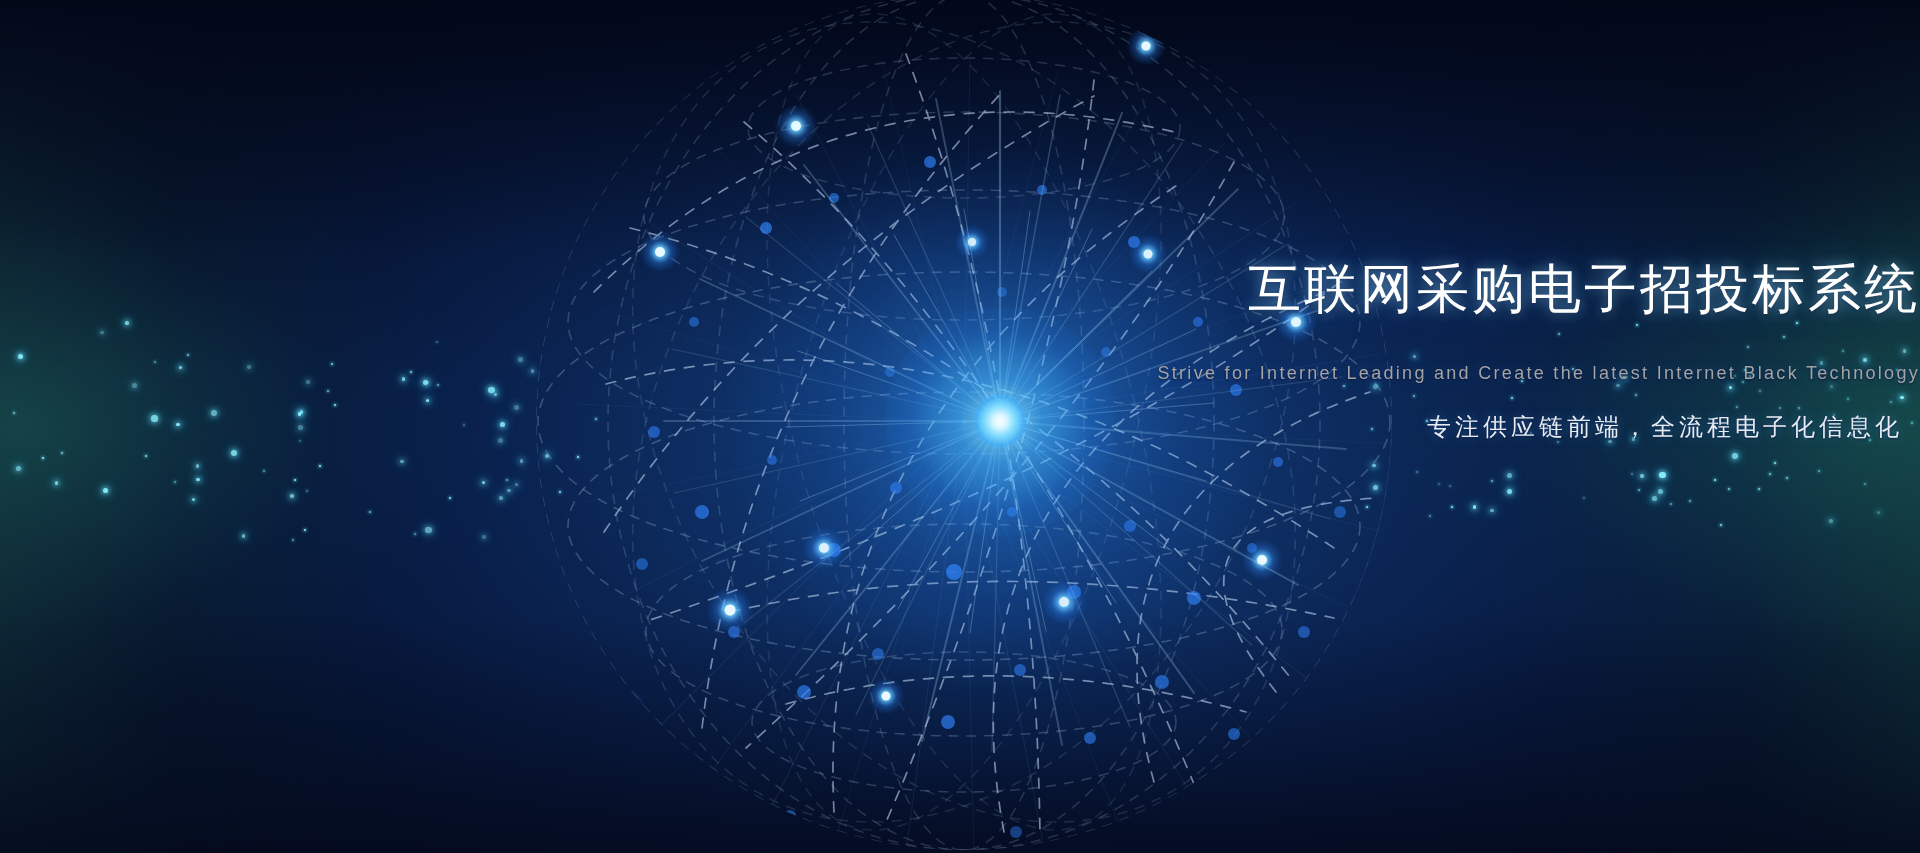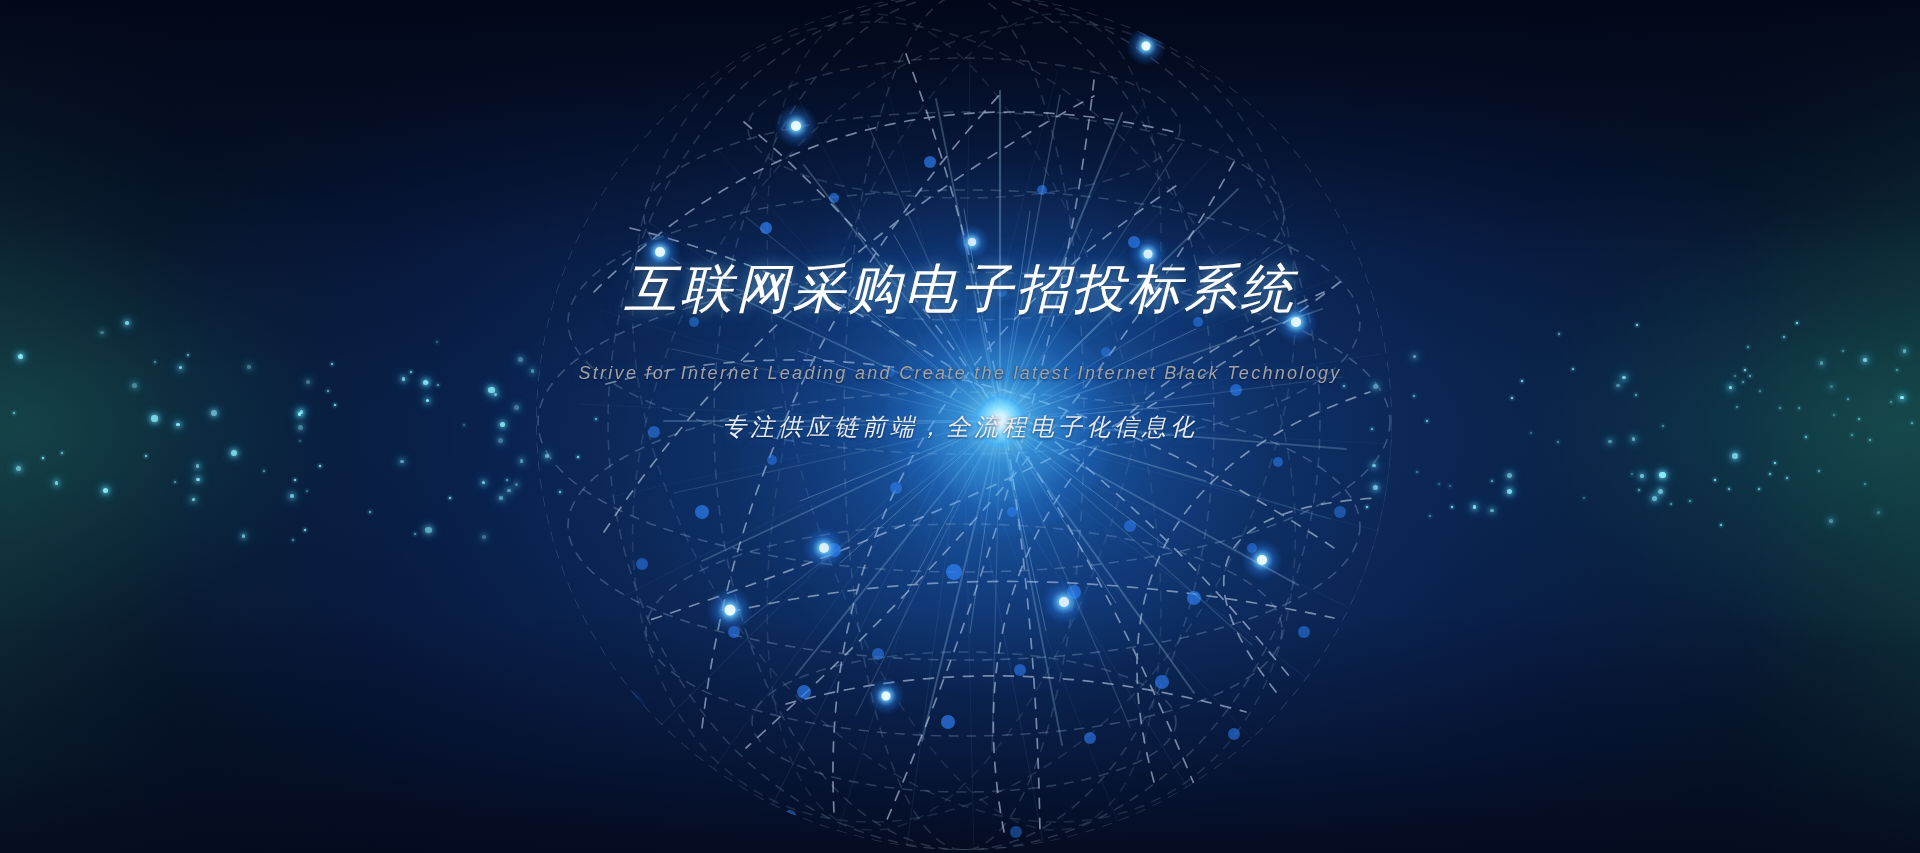--- a/index.html
+++ b/index.html
@@ -112,23 +112,22 @@
     border-radius: 50%;
     background: #8df2ff;
     box-shadow: 0 0 5px 1px rgba(110,232,255,0.8), 0 0 11px 3px rgba(70,200,250,0.35);
   }
 
   
   #text-block {
     position: absolute;
     left: 0; right: 0;
     top: 258px;
-    text-align: center;
+    text-align: right;
     z-index: 40;
-    font-style: italic;
   }
   #main-title {
     margin: 0;
     font-size: 53px;
     line-height: 1.18;
     font-weight: 400;
     color: #ffffff;
     letter-spacing: 3px;
     text-shadow:
       0 0 12px rgba(150,220,255,0.55),
@@ -137,21 +136,21 @@
   }
   #sub-title-en {
     margin: 42px 0 0 0;
     font-size: 18px;
     font-weight: 400;
     color: #a3a3a3;
     letter-spacing: 2.3px;
     text-shadow: 0 0 8px rgba(30,80,160,0.6), 0 1px 3px rgba(0,8,30,0.7);
   }
   #sub-title-cn {
-    margin: 27px 0 0 0;
+    margin: 27px 17px 0 0;
     font-size: 24px;
     font-weight: 400;
     color: #e7ecf3;
     letter-spacing: 4px;
     text-shadow: 0 0 10px rgba(60,140,230,0.55), 0 1px 3px rgba(0,8,30,0.7);
   }
 </style>
 </head>
 <body>
 

